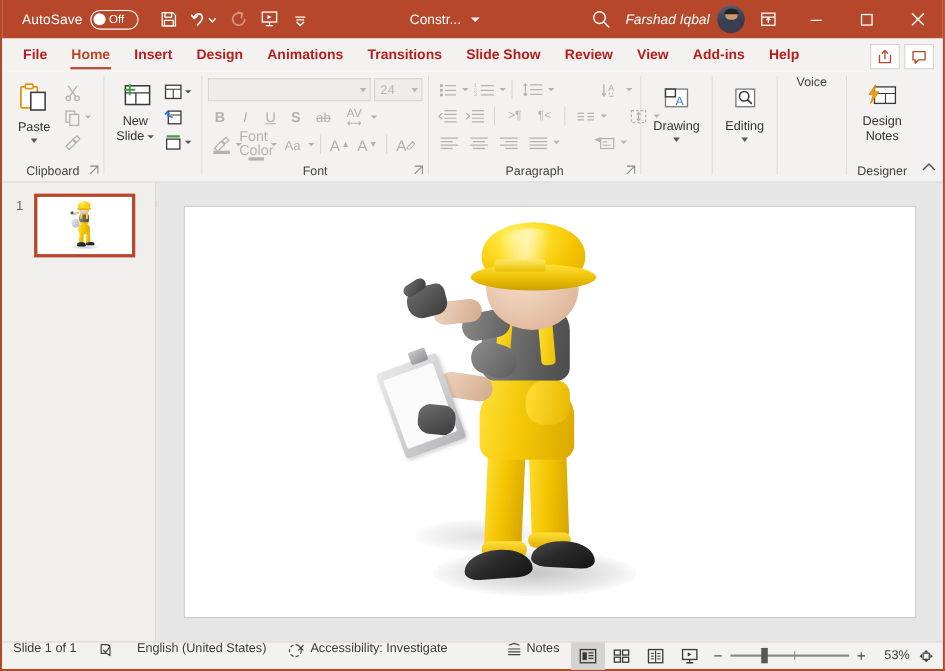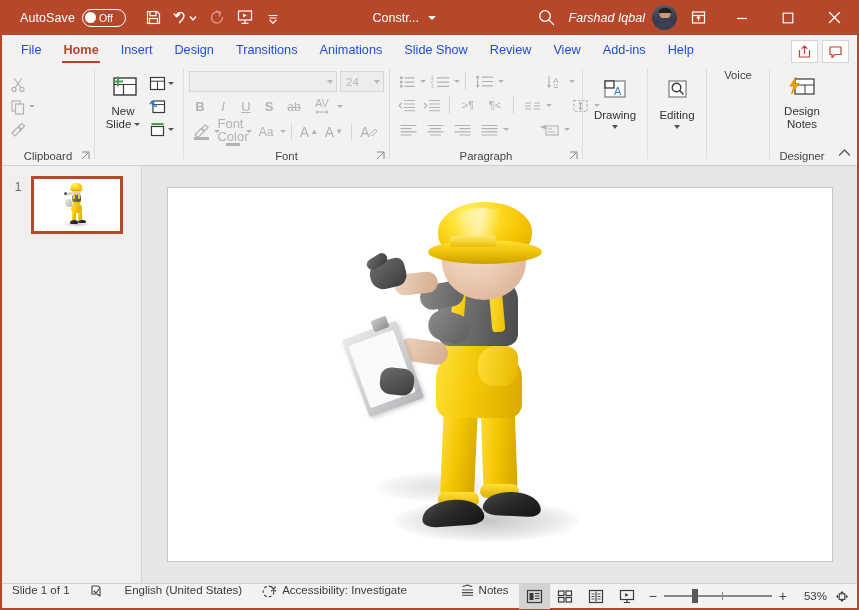--- a/index.html
+++ b/index.html
@@ -70,21 +70,21 @@
   }
   .win-btn { width: 46px; height: 35px; display:flex;align-items:center;justify-content:center; }
 
   
   .tabstrip {
     height: 30px; background:#f3f2f1; display:flex; align-items:flex-end;
     flex:none; position:relative; padding-left: 8px;
   }
   .tab {
     height: 30px; padding: 0 11px; display:flex; align-items:center;
-    font-size: 12.7px; color:#1d4ed8; position:relative; white-space:nowrap;
+    font-size: 12.7px; color:#b91c1c; position:relative; white-space:nowrap;font-weight:bold;
   }
   .tab.active { color:#b7472a; font-weight:bold; }
   .tab.active::after {
     content:""; position:absolute; left:10px; right:10px; bottom:2px;
     height: 2.5px; background:#b7472a;
   }
   .tab-right { margin-left:auto; display:flex; align-items:center; gap:4px; padding-right:8px; padding-bottom:2px; }
   .tab-icon-btn {
     width: 27px; height: 23px; border:1px solid #d6d4d2; background:#fff;
     display:flex; align-items:center; justify-content:center;
@@ -310,22 +310,22 @@
           </svg>
       </div>
     </div>
   </div>
 
   <div class="tabstrip">
     <div class="tab">File</div>
     <div class="tab active">Home</div>
     <div class="tab">Insert</div>
     <div class="tab">Design</div>
+    <div class="tab">Animations</div>
     <div class="tab">Transitions</div>
-    <div class="tab">Animations</div>
     <div class="tab">Slide Show</div>
     <div class="tab">Review</div>
     <div class="tab">View</div>
     <div class="tab">Add-ins</div>
     <div class="tab">Help</div>
     <div class="tab-right">
       <div class="tab-icon-btn">
         <svg width="15" height="15" viewBox="0 0 15 15">
             <path d="M2.5 6 v7 h10 v-7" fill="none" stroke="#b7472a" stroke-width="1.2"></path>
             <path d="M7.5 9.5 V2 M5 4.4 L7.5 1.8 L10 4.4" fill="none" stroke="#b7472a" stroke-width="1.2" stroke-linecap="round" stroke-linejoin="round"></path>
@@ -336,20 +336,29 @@
             <path d="M2 3 h11 v7.5 h-6 l-3 3 v-3 h-2z" fill="none" stroke="#b7472a" stroke-width="1.2" stroke-linejoin="round"></path>
           </svg>
       </div>
     </div>
   </div>
 
   <div class="ribbon">
 
     <div class="grp" style="width:92px;">
       <div class="grp-body" style="padding-top:6px;">
+        <div class="bigbtn" style="min-width:48px;">
+          <svg width="33" height="33" viewBox="0 0 33 33">
+            <rect x="4" y="5" width="15" height="19" rx="1" fill="#fff" stroke="#e8920a" stroke-width="1.6"></rect>
+            <rect x="8" y="2.5" width="7" height="4" rx="1" fill="#fff" stroke="#e8920a" stroke-width="1.5"></rect>
+            <rect x="13" y="10" width="13" height="16" fill="#fff" stroke="#3a3a3a" stroke-width="1.4"></rect>
+          </svg>
+          <span class="lbl">Paste</span>
+          <span class="chev"></span>
+        </div>
         <div style="display:flex;flex-direction:column;gap:2px;padding-top:2px;">
           <div class="smallbtn">
             <svg width="16" height="16" viewBox="0 0 16 16">
                 <path d="M4 2 L11 12 M12 2 L5 12" stroke="#b5b3b1" stroke-width="1.2" fill="none"></path>
                 <circle cx="4" cy="13.4" r="2" fill="none" stroke="#b5b3b1" stroke-width="1.2"></circle>
                 <circle cx="12" cy="13.4" r="2" fill="none" stroke="#b5b3b1" stroke-width="1.2"></circle>
               </svg>
           </div>
           <div class="row">
             <div class="smallbtn">

